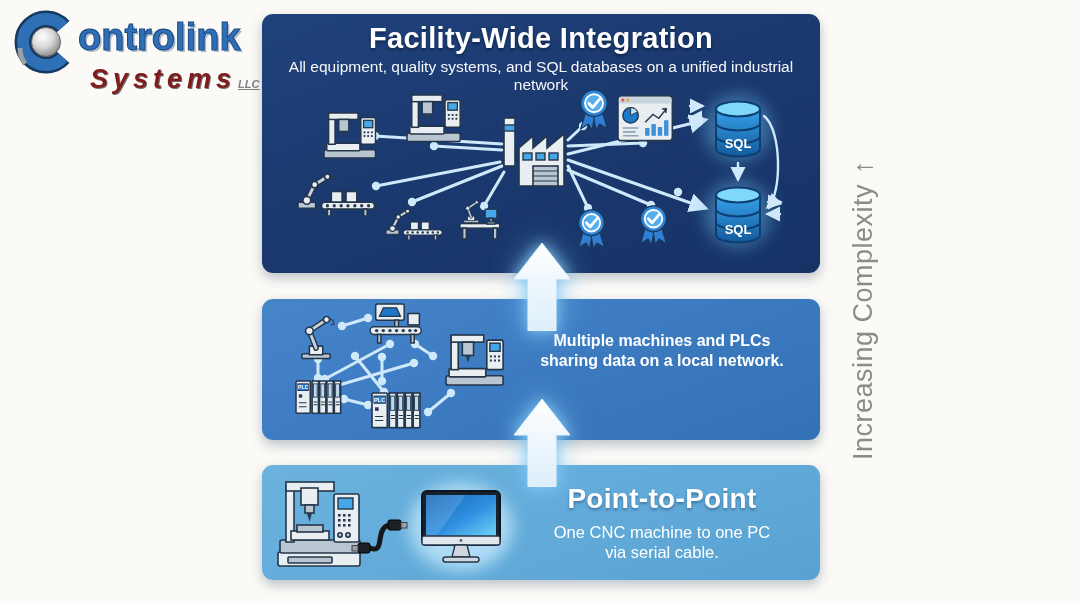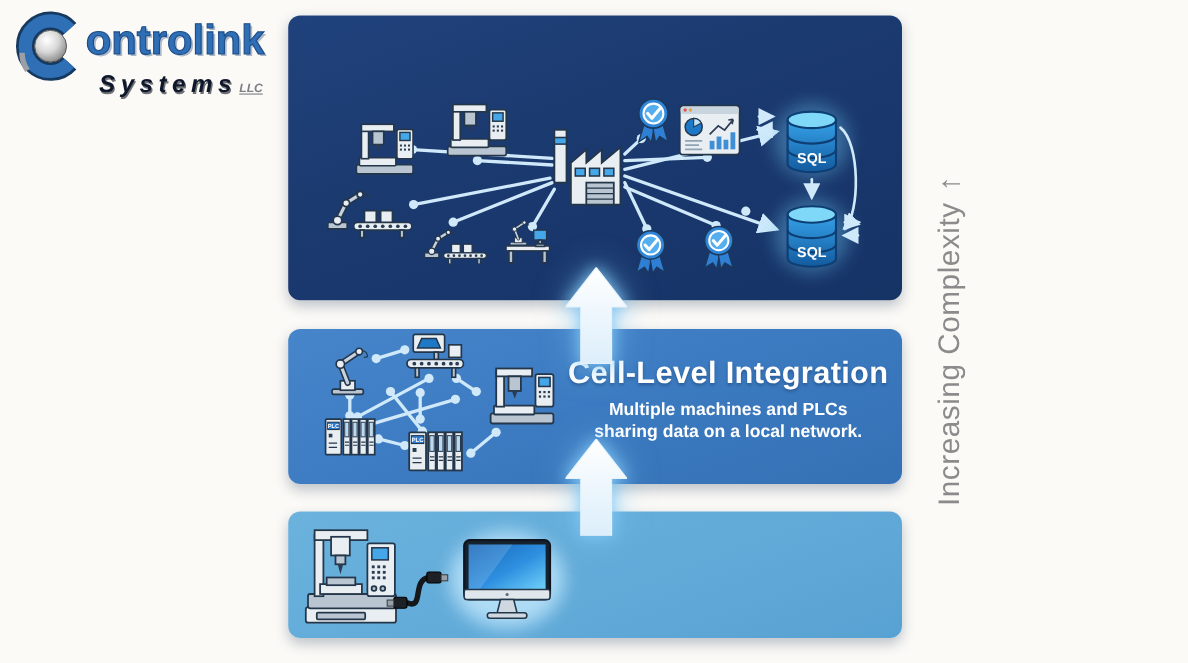--- a/index.html
+++ b/index.html
@@ -15,21 +15,21 @@
   .logo-text1{
     margin-left:-6px;margin-top:10px;
     font-size:38px;font-weight:bold;color:#2e6fb5;letter-spacing:0;
     -webkit-text-stroke:1px #1c4a86;
     text-shadow:2px 2px 0 rgba(27,63,115,.35);
   }
   .logo-line2{
     margin-top:-16px;margin-left:78px;white-space:nowrap;
   }
   .logo-text2{
-    font-size:22px;font-weight:bold;font-style:italic;color:#0f172a;
+    font-size:27px;font-weight:bold;font-style:italic;color:#7f1d1d;
     letter-spacing:5px;text-shadow:1px 1px 0 #6f7174;
   }
   .logo-llc{
     font-size:11px;font-weight:bold;font-style:italic;color:#7d8084;margin-left:2px;text-decoration:underline;
   }
   
   .panel{position:absolute;left:262px;width:558px;border-radius:11px;z-index:1;
          box-shadow:0 5px 12px rgba(30,50,80,.28);}
   .panel-top{top:14px;height:259px;background:linear-gradient(160deg,#20427c 0%,#1b3a70 40%,#163366 100%);}
   .panel-mid{top:299px;height:141px;background:linear-gradient(160deg,#4685ca 0%,#3d7cc2 45%,#3470b4 100%);}
@@ -350,20 +350,24 @@
 
     <g>
       <path class="netthin" d="M428 92 h12" marker-end="url(#ah)"></path>
       <path class="netthin" d="M440 104 h-12" marker-end="url(#ah)"></path>
       <path class="netthin" d="M476 149 v16" marker-end="url(#ah)"></path>
       <path class="netthin" d="M502 102 C520 116 520 180 506 193" marker-end="url(#ah)"></path>
       <path class="netthin" d="M506 188 h12" marker-end="url(#ah)"></path>
       <path class="netthin" d="M518 200 h-12" marker-end="url(#ah)"></path>
     </g>
   </svg>
+  <div class="head">
+    <h1>Facility-Wide Integration</h1>
+    <p class="sub">All equipment, quality systems, and SQL databases on a unified industrial network</p>
+  </div>
 </section>
 
 <section class="panel panel-mid">
   <svg class="art" width="558" height="141" viewBox="0 0 558 141">
     <g>
       <path class="net" d="M80 27 L106 19"></path>
         <circle class="netdot" cx="80" cy="27" r="4.2"></circle>
         <circle class="netdot" cx="106" cy="19" r="4.2"></circle>
       <path class="net" d="M56 60 L56 79"></path>
         <circle class="netdot" cx="56" cy="60" r="4.2"></circle>
@@ -392,38 +396,41 @@
     </g>
     <use href="#i-robotarm" transform="translate(36,13) scale(0.95)"></use>
     <use href="#i-scanconv" transform="translate(108,5) scale(0.95)"></use>
     <use href="#i-cnc" transform="translate(184,36) scale(1.02)"></use>
     <use href="#i-plc" transform="translate(34,82) scale(0.95)"></use>
     <text x="41.2" y="90" font-size="5.2" class="plctext">PLC</text>
     <use href="#i-plc" transform="translate(110,94) scale(1.02)"></use>
     <text x="117.7" y="102.6" font-size="5.6" class="plctext">PLC</text>
   </svg>
   <div class="text-block tb-mid">
-    <h2>Cell-Level Integration</h2>
     <p class="sub">Multiple machines and PLCs sharing data on a local network.</p>
   </div>
 </section>
 
 <section class="panel panel-bot">
   <svg class="art" width="558" height="115" viewBox="0 0 558 115">
     <ellipse cx="199" cy="62" rx="52" ry="44" fill="#c9ecff" opacity="0.75" filter="url(#blur8)"></ellipse>
     <use href="#i-bigcnc" transform="translate(16,13)"></use>
     <g>
       <path d="M108 83 C124 90 112 62 128 60" stroke="#15181b" stroke-width="5" fill="none" stroke-linecap="round"></path>
       <rect x="96" y="78" width="12" height="10" rx="2" fill="#1d2126" stroke="#000"></rect>
       <rect x="90" y="80.5" width="6" height="5.5" fill="#99a1a8" stroke="#3c4146" stroke-width="1"></rect>
       <rect x="126" y="55" width="13" height="10" rx="2" fill="#1d2126" stroke="#000"></rect>
       <rect x="139" y="57.5" width="6" height="5.5" fill="#99a1a8" stroke="#3c4146" stroke-width="1"></rect>
     </g>
     <use href="#i-monitor" transform="translate(160,26)"></use>
   </svg>
+  <div class="text-block tb-bot">
+    <h2>Point-to-Point</h2>
+    <p class="sub">One CNC machine to one PC via serial cable.</p>
+  </div>
 </section>
 
 <svg class="level-arrow arrow-upper" viewBox="0 0 56 88">
   <defs>
       <linearGradient id="ag1" x1="0" y1="0" x2="0" y2="1">
     <stop offset="0" stop-color="#ffffff"></stop>
         <stop offset="1" stop-color="#dceefb"></stop>
   </linearGradient>
     </defs>
   <polygon points="28,0 56,36 42,36 42,88 14,88 14,36 0,36" fill="url(#ag1)" stroke="#e8f4fc" stroke-width="1"></polygon>

